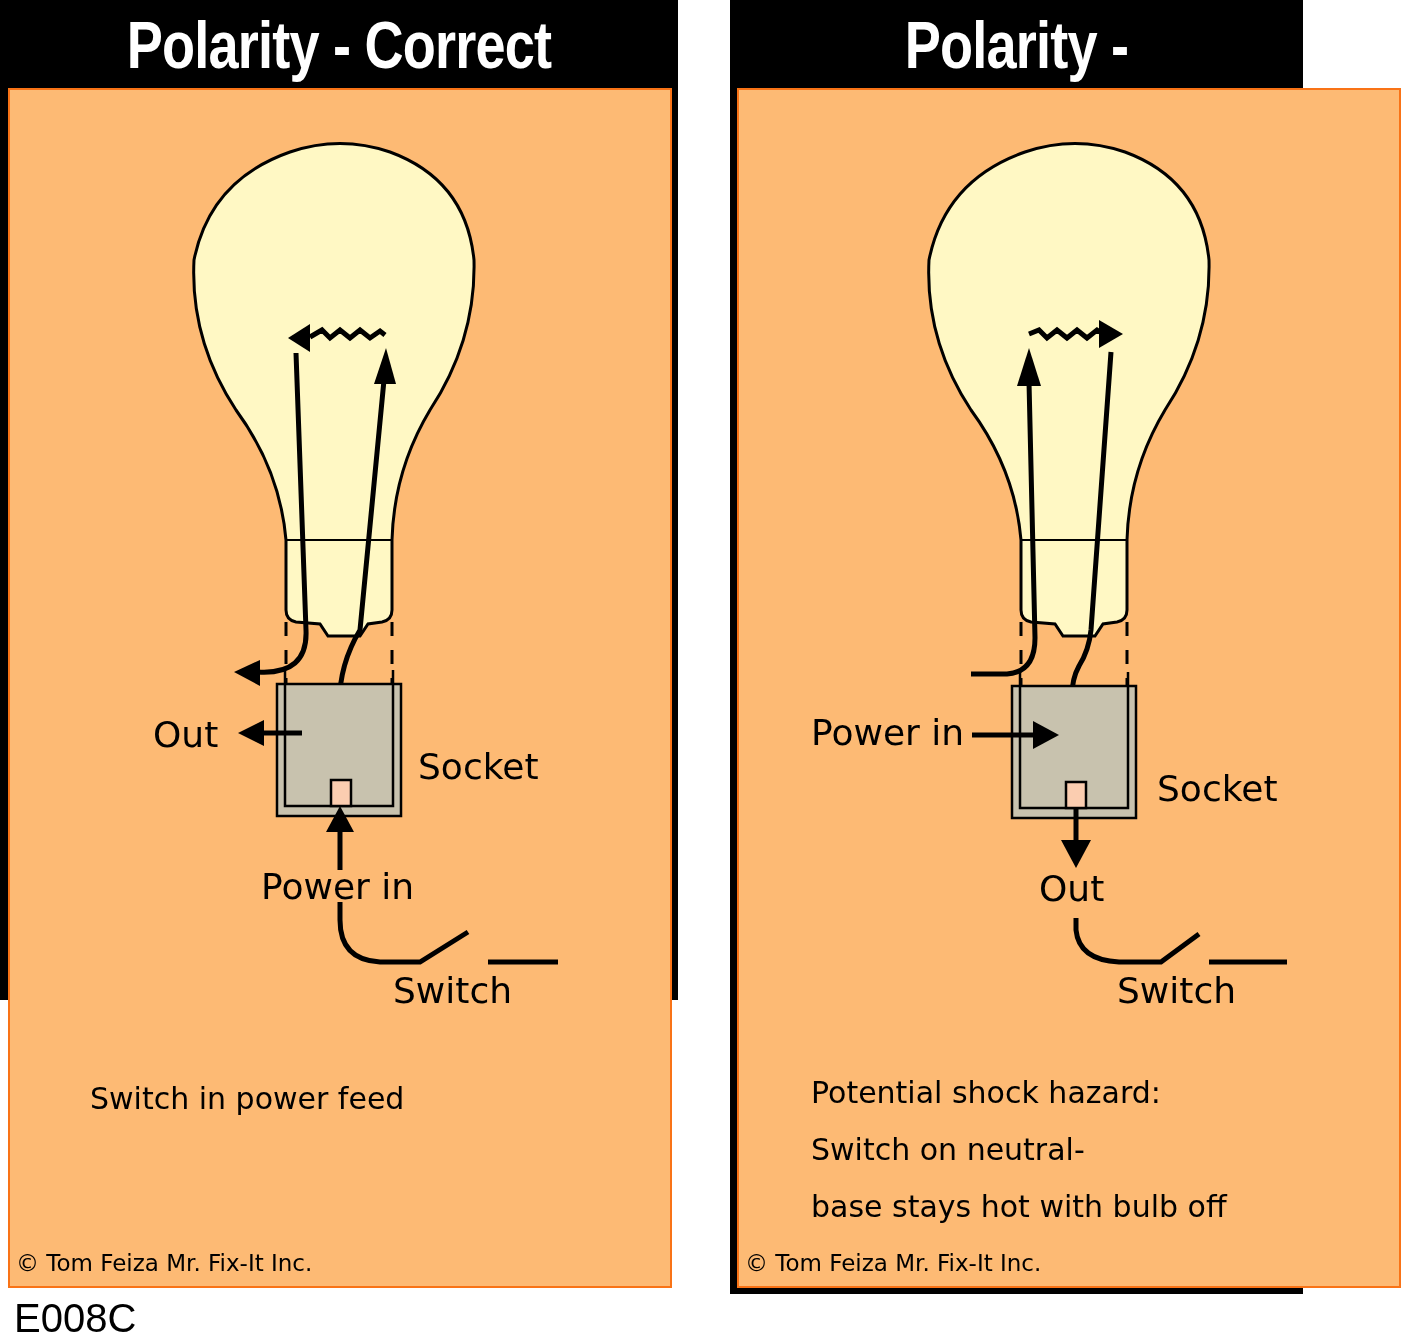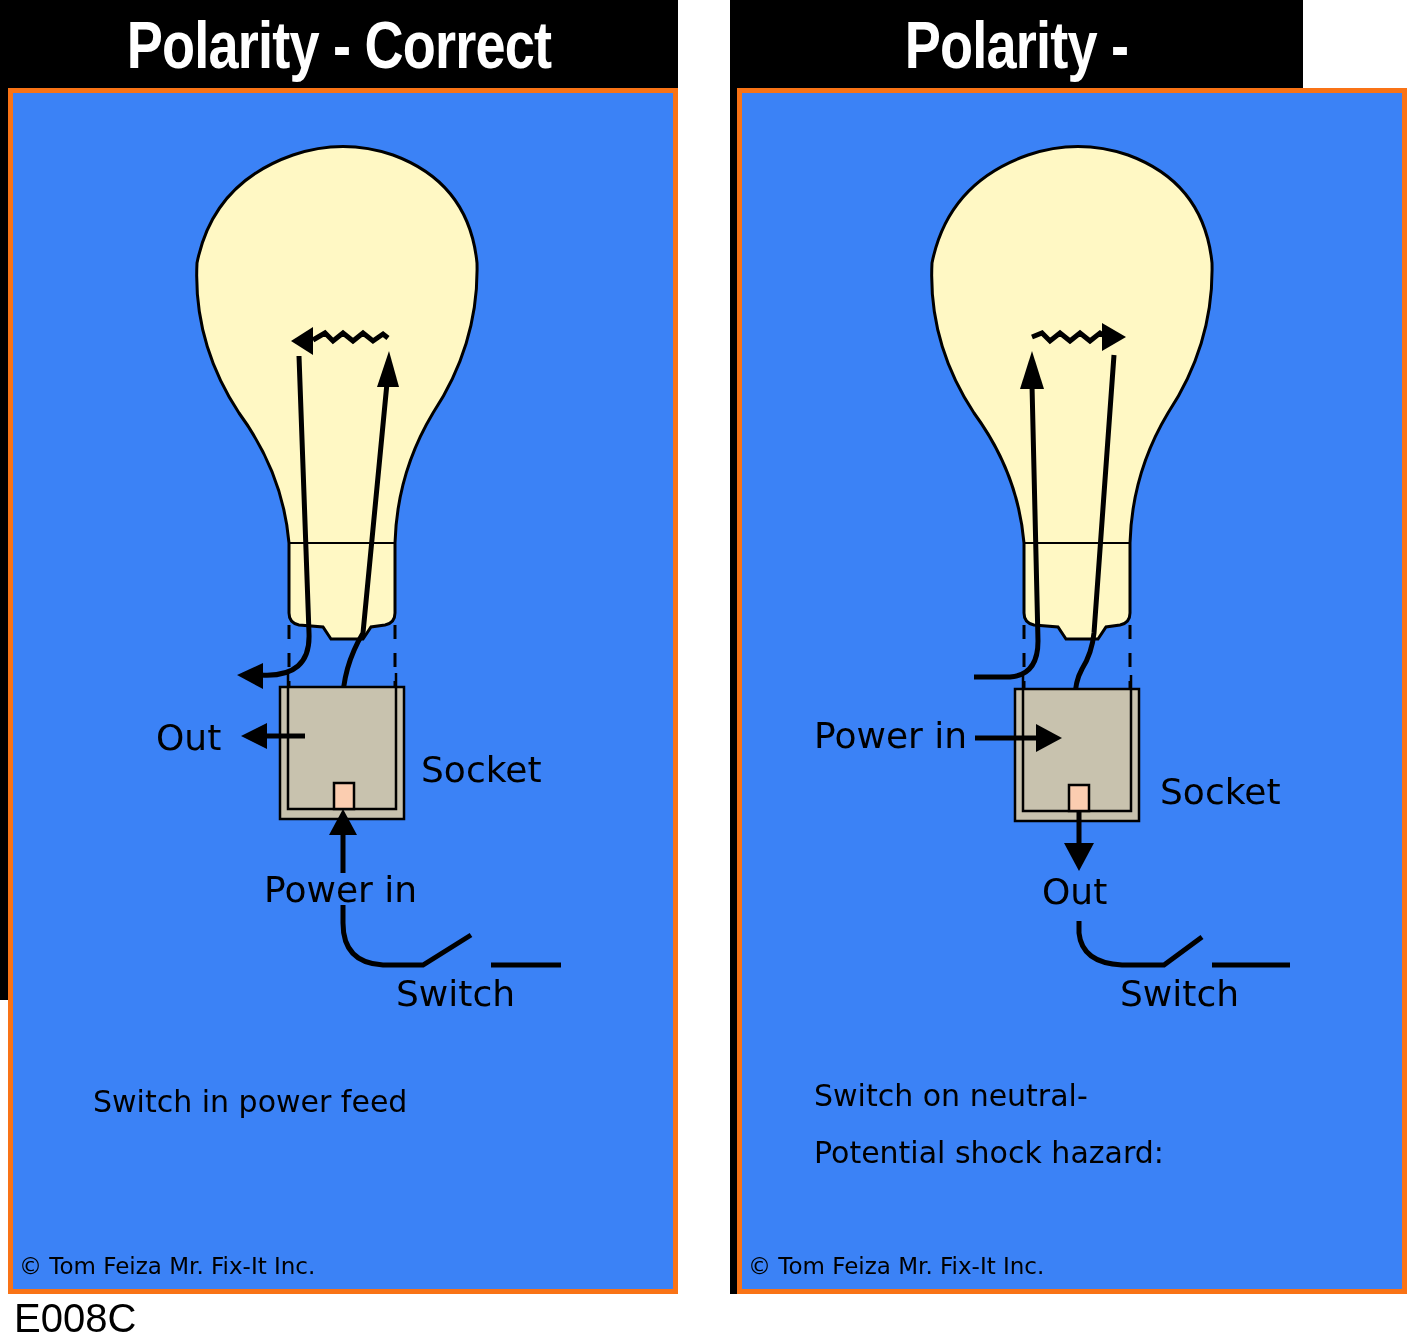--- a/index.html
+++ b/index.html
@@ -5,22 +5,22 @@
   html, body { margin: 0; padding: 0; background: #ffffff; }
   body { width: 1407px; height: 1342px; position: relative; overflow: hidden;
          font-family: "DejaVu Sans", sans-serif; }
   .panel { position: absolute; top: 0; background: #000; }
   .panel-left { left: 0; width: 678px; height: 1000px; }
   .panel-right { left: 730px; width: 573px; height: 1294px; }
   .panel-title { position: absolute; left: 0; right: 0; top: 4px; height: 82px;
                  color: #fff; text-align: center; font-family: "Liberation Sans", sans-serif;
                  font-weight: bold; font-size: 66px; line-height: 82px;
                  transform: scaleX(0.82); transform-origin: center; letter-spacing: -1px; }
-  .panel-body { position: absolute; left: 8px; top: 88px; background: #3b82f6;
-                border: 5px solid #f97316; }
+  .panel-body { position: absolute; left: 8px; top: 88px; background: #fdba74;
+                border: 2px solid #f97316; }
   .panel-left .panel-body { width: 660px; height: 1196px; }
   .panel-right .panel-body { left: 7px; width: 660px; height: 1196px; }
   .diagram { position: absolute; left: 0; top: 0; width: 660px; height: 1196px; }
   .lbl { position: absolute; font-family: "DejaVu Sans", sans-serif; color: #000;
          font-weight: normal; white-space: nowrap; }
   .lbl-lg { font-size: 36px; }
   .lbl-cap { font-size: 30px; line-height: 57px; }
   .copyright { font-size: 23px; }
   .code-label { position: absolute; left: 14px; top: 1296px; font-size: 40px;
                 font-family: Liberation Sans, sans-serif; color: #000; text-align: right; }
@@ -132,20 +132,21 @@
       <g fill="none" stroke="#000" stroke-width="5">
         <path d="M337,828 L337,840 Q340,870 380,872 L422,872 L460,844"></path>
         <line x1="470" y1="872" x2="548" y2="872"></line>
       </g>
     </svg>
     <span class="lbl lbl-lg" style="left:72px; top:622px;">Power in</span>
     <span class="lbl lbl-lg" style="left:418px; top:678px;">Socket</span>
     <span class="lbl lbl-lg" style="left:300px; top:778px;">Out</span>
     <span class="lbl lbl-lg" style="left:378px; top:880px;">Switch</span>
     <div class="lbl lbl-cap" style="left:72px; top:974px;">
+      <div>Potential shock hazard:</div>
       <div>Switch on neutral-</div>
-      <div>Potential shock hazard:</div>
+      <div>base stays hot with bulb off</div>
     </div>
     <span class="lbl copyright" style="left:6px; top:1160px;">© Tom Feiza Mr. Fix-It Inc.</span>
   </div>
 </div>
 
 <div class="code-label">E008C</div>
 
 </body></html>

